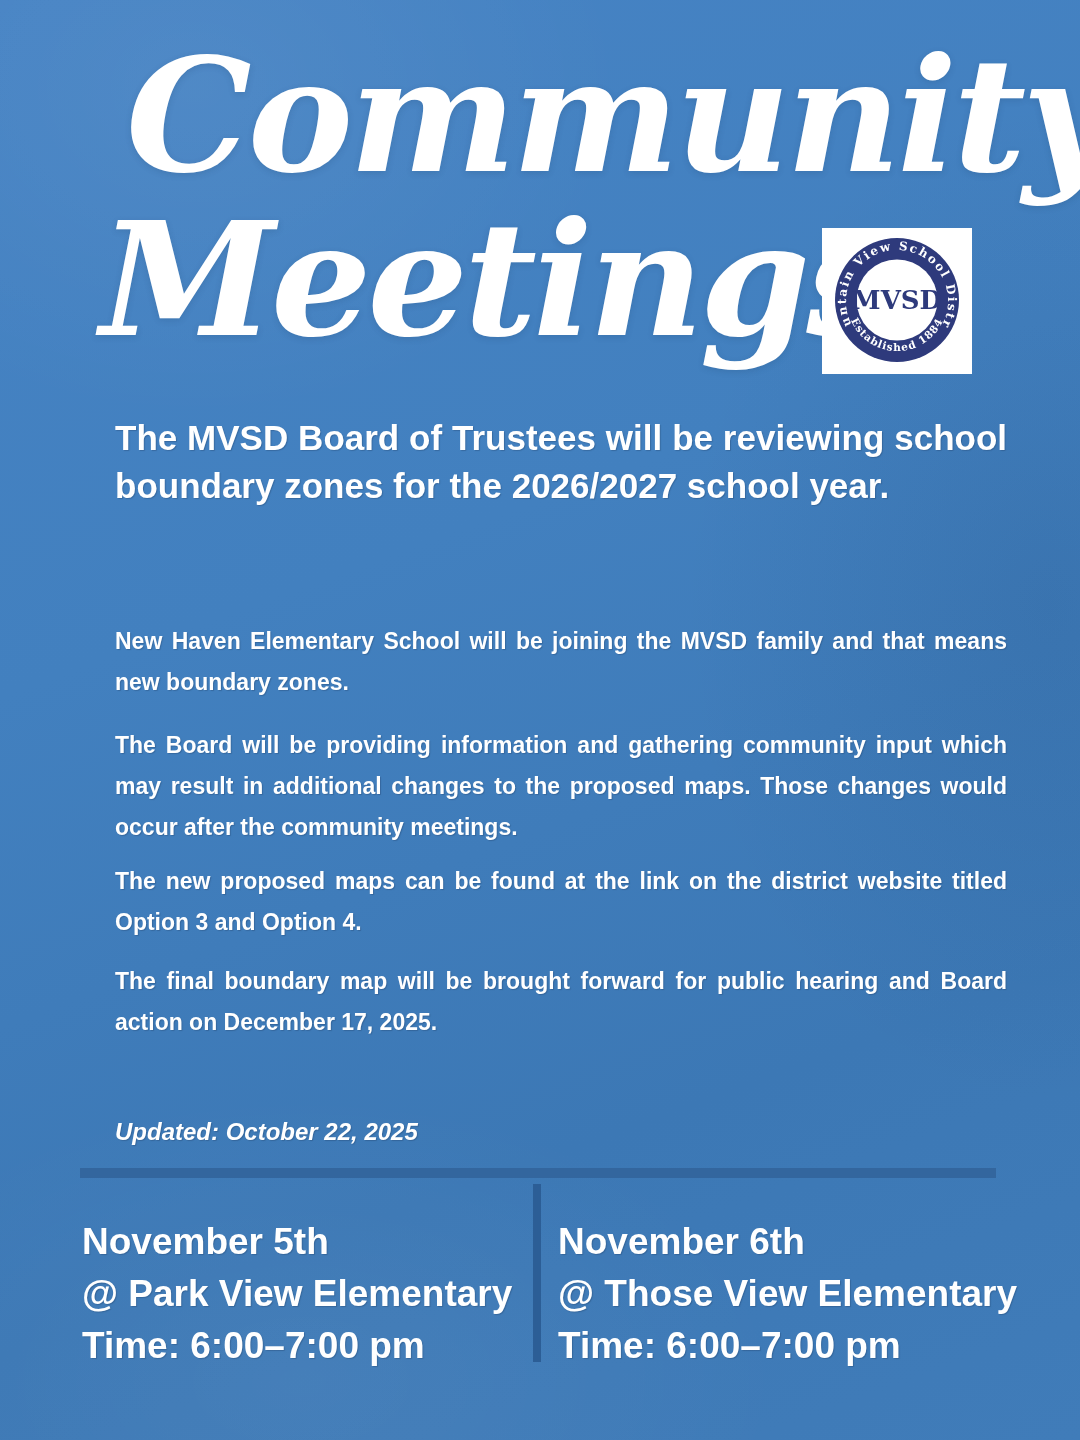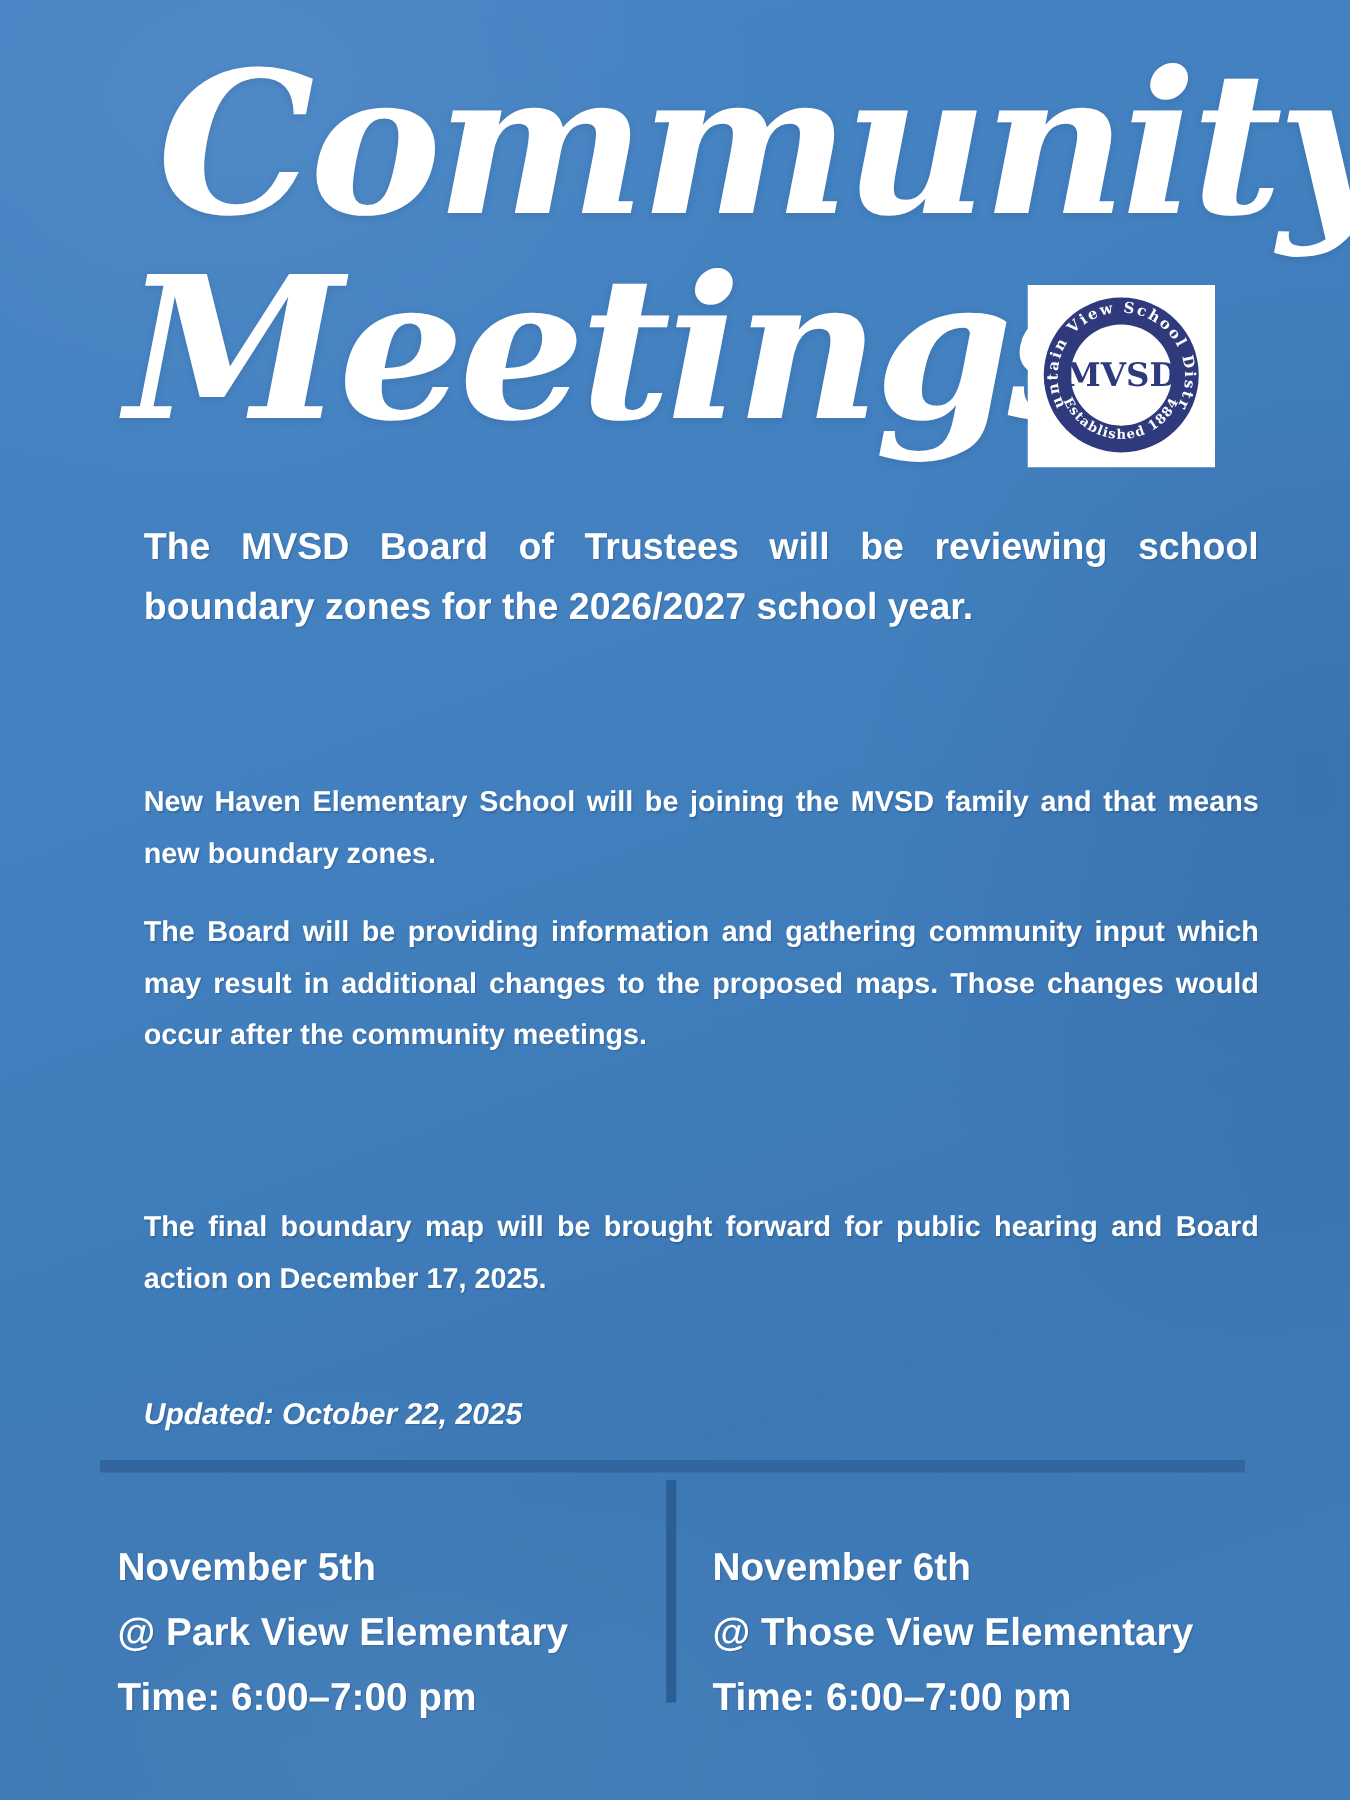--- a/index.html
+++ b/index.html
@@ -46,21 +46,21 @@
     position: absolute;
     left: 115px;
     width: 892px;
     margin: 0;
     color: #ffffff;
     font-weight: bold;
     text-align: justify;
     text-align-last: left;
     text-shadow: 1px 1px 1px rgba(35,65,105,0.35);
   }
-  .intro   { top: 414px; font-size: 30px; line-height: 48px; }
+  .intro   { top: 414px; font-size: 35px; line-height: 48px; }
   .p-body  { font-size: 23px; line-height: 41px; margin-top: 44px; }
   .p-a { top: 577px; }
   .p-b { top: 681px; }
   .p-c { top: 817px; }
   .p-d { top: 917px; }
   .note    { top: 1017px; font-size: 24px; line-height: 40px; padding-left: 5px; }
   .updated { top: 1114px; font-size: 24px; line-height: 36px; font-style: italic; }
 
   .hdivider {
     position: absolute;
@@ -70,24 +70,24 @@
   }
   .vdivider {
     position: absolute;
     left: 533px; top: 1184px;
     width: 8px; height: 178px;
     background: #2c5e96;
   }
   .meeting {
     position: absolute;
     top: 1216px;
-    margin: 12px;
+    margin: 0;
     color: #ffffff;
     font-weight: bold;
-    font-size: 31px;
+    font-size: 37px;
     line-height: 52px;
     text-shadow: 1px 1px 1px rgba(35,65,105,0.35);
     white-space: nowrap;
   }
   .meeting div { display:block; }
   .meeting-left  { left: 82px; }
   .meeting-right { left: 558px; }
 
   .seal-ring-text { font-family: "DejaVu Serif", serif; font-weight: bold; fill:#ffffff; }
   .seal-est-text  { font-family: "DejaVu Serif", serif; font-weight: bold; fill:#ffffff; }
@@ -119,20 +119,21 @@
         <textPath href="#arcBottom" startOffset="50%" text-anchor="middle">Established 1884</textPath>
       </text>
       <text class="seal-center-text" x="75" y="81" font-size="26" text-anchor="middle">MVSD</text>
     </svg>
   </div>
 
   <p class="para intro">The MVSD Board of Trustees will be reviewing school boundary zones for the 2026/2027 school year.</p>
 
   <p class="para p-body p-a">New Haven Elementary School will be joining the MVSD family and that means new boundary zones.</p>
   <p class="para p-body p-b">The Board will be providing information and gathering community input which may result in additional changes to the proposed maps. Those changes would occur after the community meetings.</p>
+  <p class="para p-body p-c">The new proposed maps can be found at the link on the district website titled Option 3 and Option 4.</p>
   <p class="para p-body p-d">The final boundary map will be brought forward for public hearing and Board action on December 17, 2025.</p>
 
   <p class="para updated">Updated: October 22, 2025</p>
 
   <div class="hdivider"></div>
   <div class="vdivider"></div>
 
   <div class="meeting meeting-left">
     <div>November 5th</div>
     <div>@ Park View Elementary</div>

